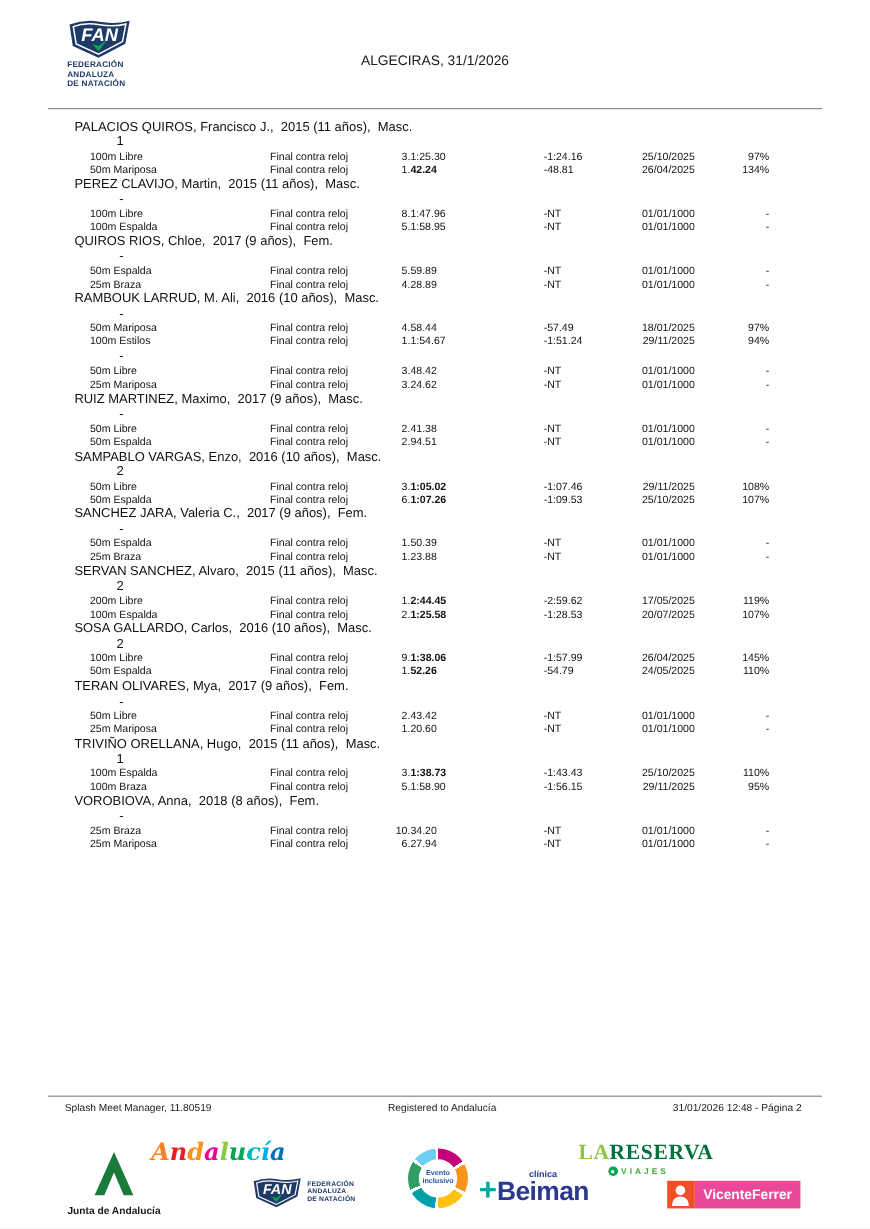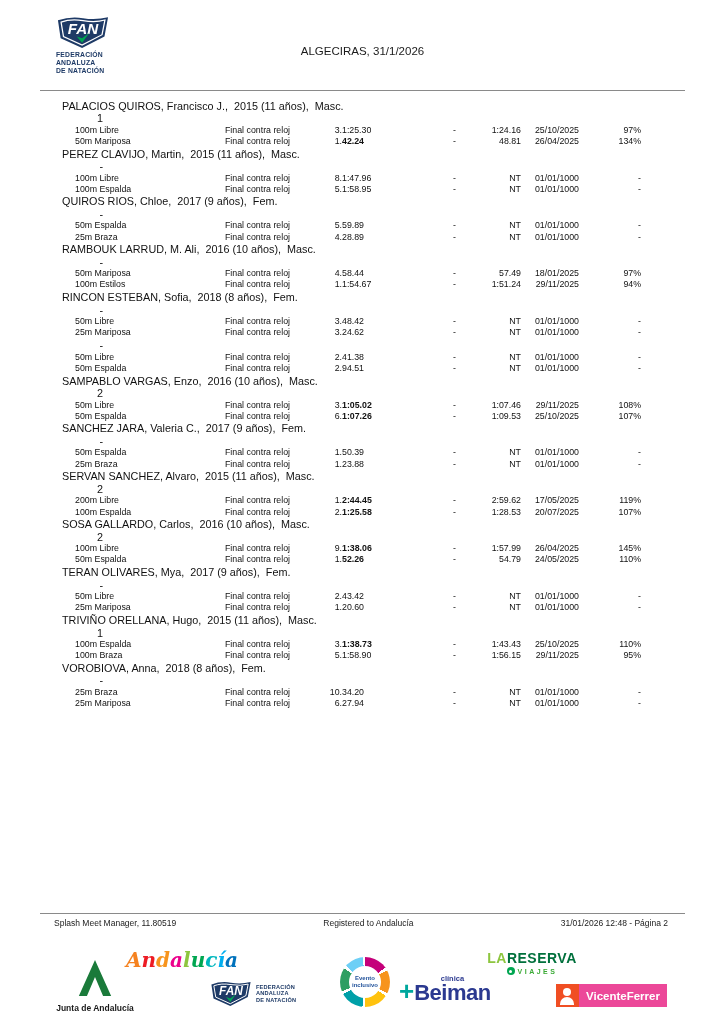--- a/index.html
+++ b/index.html
@@ -21,21 +21,21 @@
   .name-row  { display:flex; font-size:10.8px; line-height:12.5px; padding-top:.6px;flex-direction:column; }
   .name-row .nm  { flex:1; white-space:pre; }
   .name-row .pts { width:41px; text-align:right; }
   .event-row { display:flex; font-size:8.8px; line-height:11.15px; }
   .event-row span { white-space:pre; overflow:hidden; }
   .c-ev { width:163px; padding-left:13px; box-sizing:border-box; }
   .c-rd { width:90px; }
   .c-pl { width:27px; text-align:right; }
   .c-tm { width:62px; }
   .c-gp { width:52px; text-align:right; }
-  .c-en { width:65px; text-align:right; }
+  .c-en { width:65px; text-align:left; }
   .c-dt { width:58px; text-align:right; }
   .c-pc { width:62px; text-align:right; }
   .c-pt { width:41px; }
   .b { font-weight:bold; }
 
   
   .footer { position:absolute; left:54px; right:57px; top:918px; display:flex;
             justify-content:space-between; font-size:8.5px; color:#1b1b1b; }
 
   
@@ -51,21 +51,21 @@
           background:conic-gradient(#c4007a 0 55deg,#fff 55deg 62deg,#f7941d 62deg 117deg,#fff 117deg 124deg,#ffc20e 124deg 179deg,#fff 179deg 186deg,#00a0a8 186deg 241deg,#fff 241deg 248deg,#2e9e62 248deg 303deg,#fff 303deg 310deg,#6dcff6 310deg 355deg,#fff 355deg 360deg); }
   .ring .core { position:absolute; left:9px; top:9px; width:32px; height:32px; border-radius:50%;
                 background:#fff; display:flex; flex-direction:column; justify-content:center;
                 font-size:6px; font-weight:bold; color:#24549c; line-height:7px; }
   .sp-beiman { left:399px; top:975px; display:flex; align-items:flex-end; text-align:left; }
   .sp-beiman .plus { color:#00a79d; font-size:26px; font-weight:bold; line-height:26px; }
   .sp-beiman .stack { display:flex; flex-direction:column; align-items:center; }
   .sp-beiman .clinica { font-size:7.5px; font-weight:bold; color:#2b3990; line-height:7px; }
   .sp-beiman .bname { font-size:22px; font-weight:bold; color:#2b3990; line-height:22px; letter-spacing:-.5px; }
   .sp-lareserva { left:482px; top:950px; width:100px; }
-  .sp-lareserva .l1 { font-size:14px; font-weight:bold; letter-spacing:.5px; }
+  .sp-lareserva .l1 { font-size:18px; font-weight:bold; letter-spacing:.5px;font-family:Liberation Serif, serif; }
   .sp-lareserva .la { color:#8dc63f; } .sp-lareserva .reserva { color:#00703c; }
   .sp-lareserva .l2 { display:flex; align-items:center; justify-content:center; gap:3px; margin-top:1px; }
   .sp-lareserva .dot { width:8px; height:8px; border-radius:50%; background:#00a651; position:relative; }
   .sp-lareserva .dot::after { content:""; position:absolute; left:2.5px; top:2.5px; width:3px; height:3px; border-radius:50%; background:#fff; }
   .sp-lareserva .viajes { font-size:7px; font-weight:bold; color:#3aaa35; letter-spacing:2.5px; }
   .sp-vicente { left:556px; top:984px; display:flex; }
   .sp-vicente .obox { width:23px; height:23px; background:#f04e23; position:relative; }
   .sp-vicente .obox::before { content:""; position:absolute; left:7px; top:4px; width:8px; height:8px; border-radius:50%; background:#fff; }
   .sp-vicente .obox::after  { content:""; position:absolute; left:4px; top:13px; width:14px; height:8px; border-radius:7px 7px 0 0; background:#fff; }
   .sp-vicente .bbox { height:23px; background:#ec4899; color:#fff; font-size:11.5px; font-weight:bold;
@@ -196,21 +196,20 @@
         <span class="c-rd">Final contra reloj</span>
         <span class="c-pl">1.</span>
         <span class="c-tm">1:54.67</span>
         <span class="c-gp">-</span>
         <span class="c-en">1:51.24</span>
         <span class="c-dt">29/11/2025</span>
         <span class="c-pc">94%</span>
         <span class="c-pt"></span>
       </div>
       <div class="name-row">
-        <span class="nm">RINCON ESTEBAN, Sofia,  2018 (8 años),  Fem.</span>
         <span class="pts">-</span>
       </div>
       <div class="event-row">
         <span class="c-ev">50m Libre</span>
         <span class="c-rd">Final contra reloj</span>
         <span class="c-pl">3.</span>
         <span class="c-tm">48.42</span>
         <span class="c-gp">-</span>
         <span class="c-en">NT</span>
         <span class="c-dt">01/01/1000</span>
@@ -222,20 +221,21 @@
         <span class="c-rd">Final contra reloj</span>
         <span class="c-pl">3.</span>
         <span class="c-tm">24.62</span>
         <span class="c-gp">-</span>
         <span class="c-en">NT</span>
         <span class="c-dt">01/01/1000</span>
         <span class="c-pc">-</span>
         <span class="c-pt"></span>
       </div>
       <div class="name-row">
+        <span class="nm">RUIZ MARTINEZ, Maximo,  2017 (9 años),  Masc.</span>
         <span class="pts">-</span>
       </div>
       <div class="event-row">
         <span class="c-ev">50m Libre</span>
         <span class="c-rd">Final contra reloj</span>
         <span class="c-pl">2.</span>
         <span class="c-tm">41.38</span>
         <span class="c-gp">-</span>
         <span class="c-en">NT</span>
         <span class="c-dt">01/01/1000</span>

